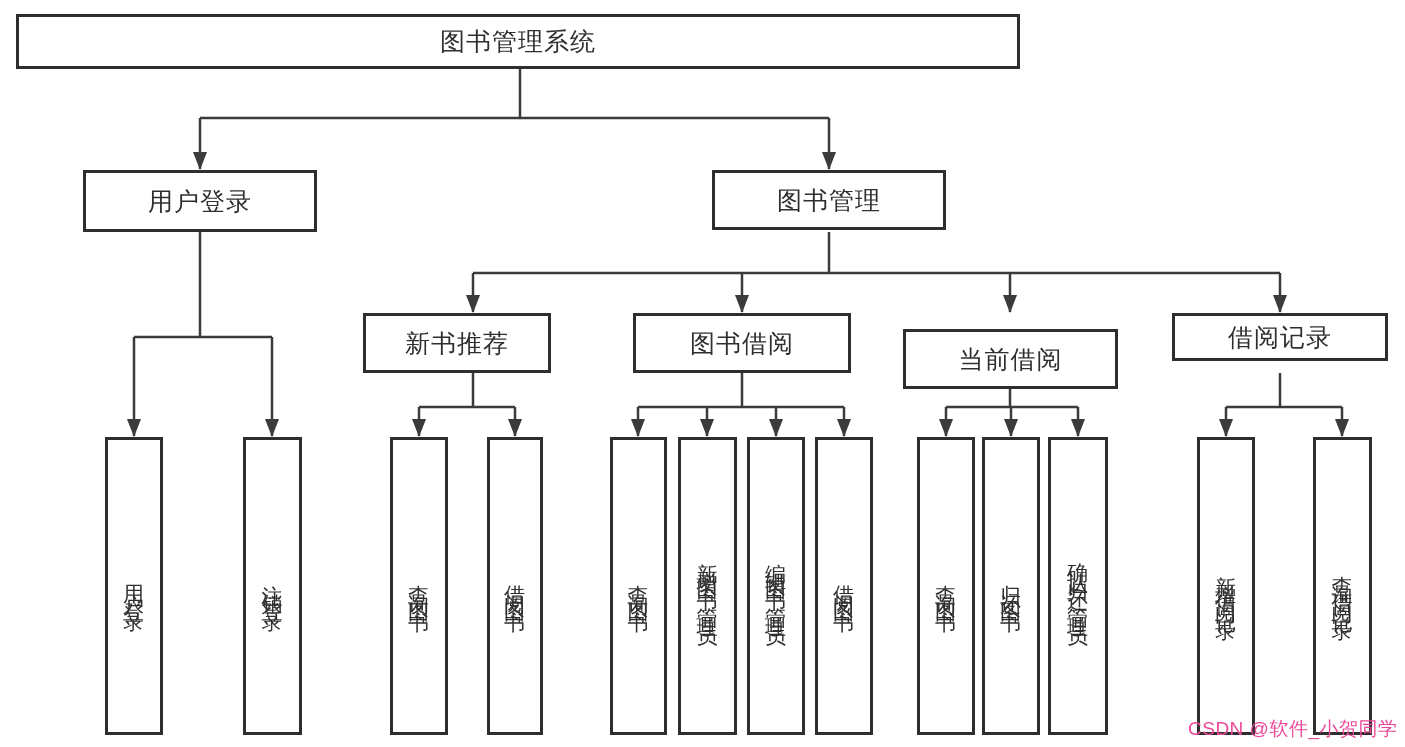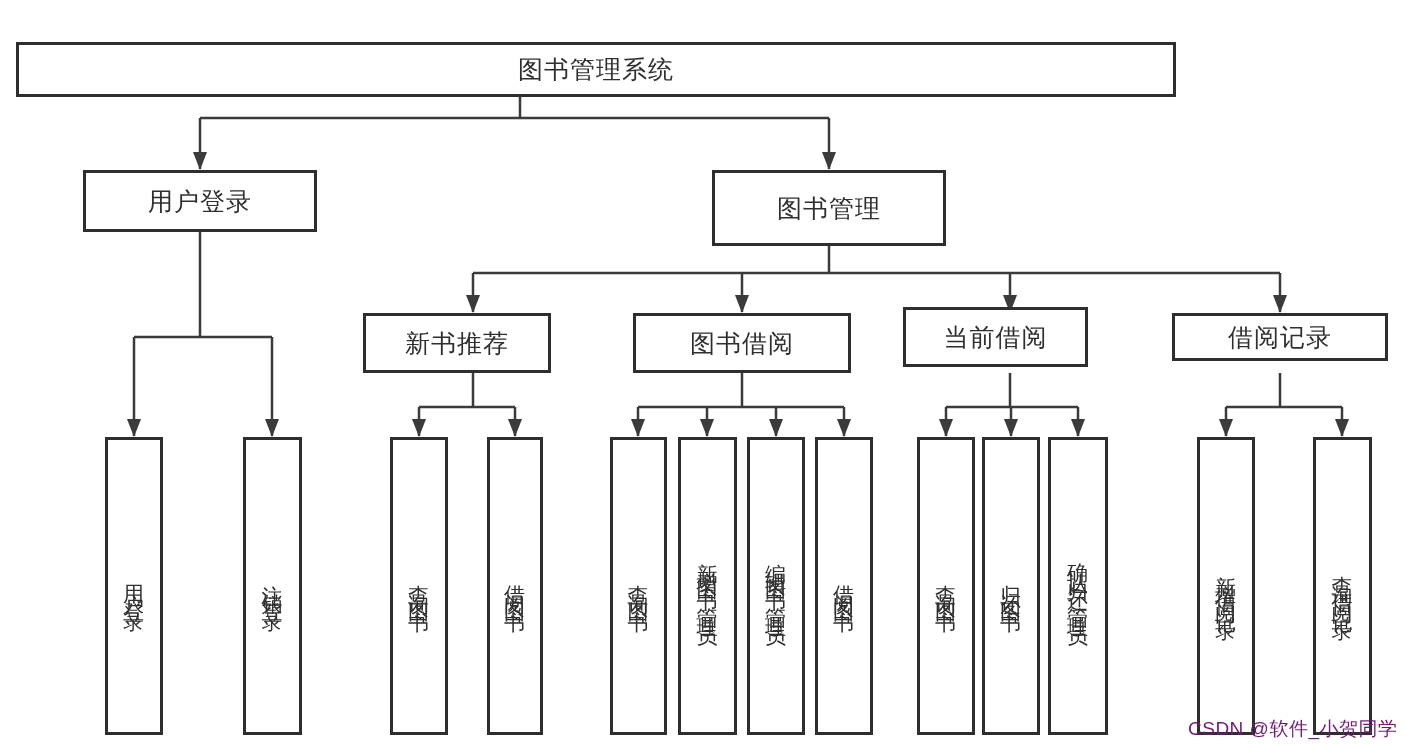--- a/index.html
+++ b/index.html
@@ -35,21 +35,21 @@
     writing-mode: vertical-rl;
     text-orientation: mixed;
     letter-spacing: 9px;
     line-height: 1;
   }
   .watermark {
     position: absolute;
     left: 1188px;
     top: 716px;
     font-size: 19px;
-    color: #701a75;
+    color: #ec4899;
     white-space: nowrap;
     z-index: 5;
     letter-spacing: 0.5px;
   }
 </style>
 </head>
 <body>
 
 <div class="canvas">
 
@@ -103,38 +103,38 @@
       </g>
       <g>
         <path d="M1280 373 V407"></path>
         <path d="M1226 407 H1342"></path>
         <line x1="1226" y1="407" x2="1226" y2="436" marker-end="url(#arrow)"></line>
         <line x1="1342" y1="407" x2="1342" y2="436" marker-end="url(#arrow)"></line>
       </g>
     </g>
   </svg>
 
-  <div class="node node-h" style="left:16px; top:14px; width:1160px; height:55px;margin-top:28px;">
+  <div class="node node-h" style="left:16px; top:14px; width:1004px; height:55px;">
     <span class="lbl">图书管理系统</span>
   </div>
 
   <div class="node node-h" style="left:83px; top:170px; width:234px; height:62px;">
     <span class="lbl">用户登录</span>
   </div>
-  <div class="node node-h" style="left:712px; top:170px; width:234px; height:76px;">
+  <div class="node node-h" style="left:712px; top:170px; width:234px; height:60px;">
     <span class="lbl">图书管理</span>
   </div>
 
   <div class="node node-h" style="left:363px; top:313px; width:188px; height:60px;">
     <span class="lbl">新书推荐</span>
   </div>
   <div class="node node-h" style="left:633px; top:313px; width:218px; height:60px;">
     <span class="lbl">图书借阅</span>
   </div>
-  <div class="node node-h" style="left:903px; top:307px; width:185px; height:60px;">
+  <div class="node node-h" style="left:903px; top:329px; width:215px; height:60px;">
     <span class="lbl">当前借阅</span>
   </div>
   <div class="node node-h" style="left:1172px; top:313px; width:216px; height:48px;">
     <span class="lbl">借阅记录</span>
   </div>
 
   <div class="node node-v" style="left:105px; top:437px; width:58px; height:298px;">
     <span class="lbl">用户登录</span>
   </div>
   <div class="node node-v" style="left:243px; top:437px; width:59px; height:298px;">

